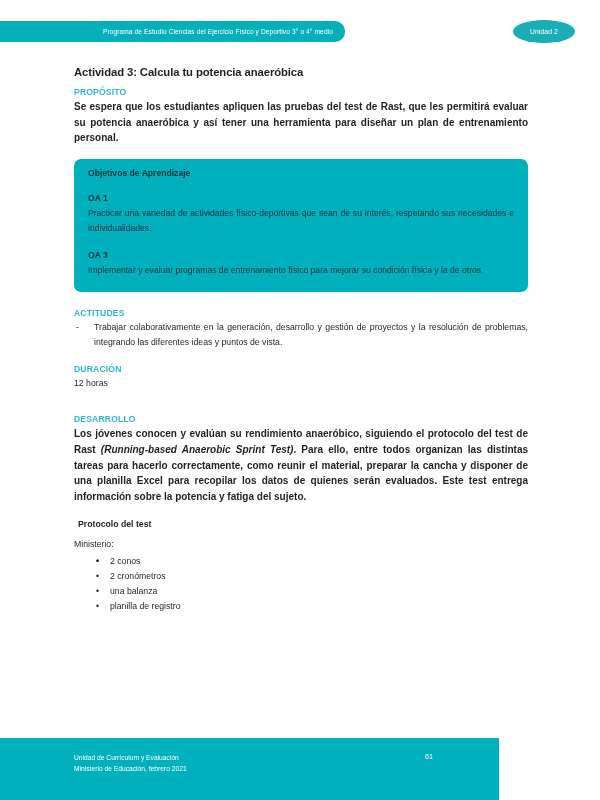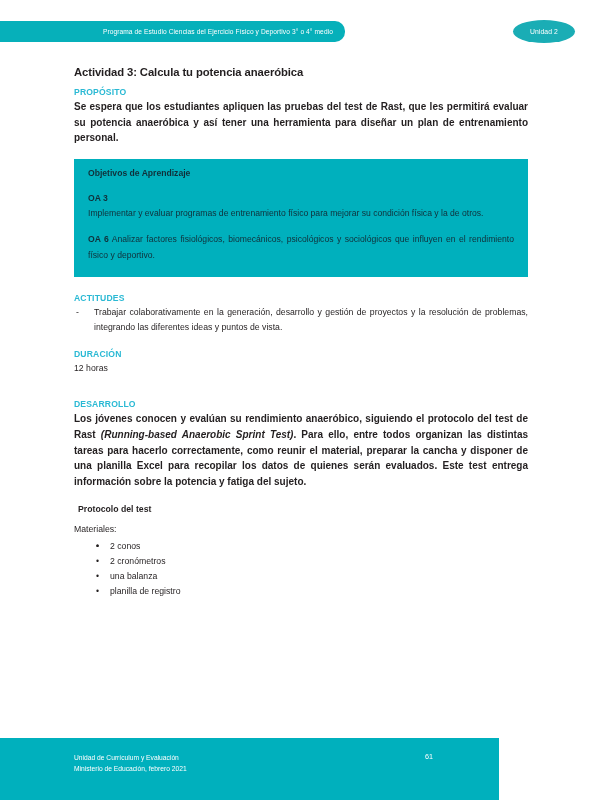--- a/index.html
+++ b/index.html
@@ -96,20 +96,21 @@
     font-weight: bold;
   }
 
   
   .oa-box {
     background: #00b0bd;
     margin-top: 13px;
     padding: 9px 14px 13px 14px;
     box-sizing: border-box;
     width: 454px;
+    border-radius: 7px;
   }
   .oa-box-title {
     font-size: 8.6px;
     font-weight: bold;
     color: #10303a;
     margin: 0 0 13px 0;
   }
   .oa-code {
     font-size: 8.6px;
     font-weight: bold;
@@ -238,29 +239,30 @@
   <h1 class="activity-title">Actividad 3: Calcula tu potencia anaeróbica</h1>
 
   <div>
     <div class="section-label">PROPÓSITO</div>
     <p class="body-text">Se espera que los estudiantes apliquen las pruebas del test de Rast, que les permitirá evaluar su potencia anaeróbica y así tener una herramienta para diseñar un plan de entrenamiento personal.</p>
   </div>
 
   <div class="oa-box">
     <div class="oa-box-title">Objetivos de Aprendizaje</div>
 
+    <div class="oa-block">
+      <div class="oa-code">OA 1</div>
+      <p class="oa-text">Practicar una variedad de actividades físico-deportivas que sean de su interés, respetando sus necesidades e individualidades.</p>
+    </div>
 
     <div class="oa-block">
       <div class="oa-code">OA 3</div>
       <p class="oa-text">Implementar y evaluar programas de entrenamiento físico para mejorar su condición física y la de otros.</p>
     </div>
 
-    <div class="oa-block">
-      <p class="oa-text"><span class="oa-inline-code">OA 6</span> <span>Analizar factores fisiológicos, biomecánicos, psicológicos y sociológicos que influyen en el rendimiento físico y deportivo.</span></p>
-    </div>
   </div>
 
   <div class="block-gap-lg">
     <div class="section-label">ACTITUDES</div>
     <ul class="dash-list">
       <li class="dash-item">
         <span class="dash-marker">-</span>
         <span>Trabajar colaborativamente en la generación, desarrollo y gestión de proyectos y la resolución de problemas, integrando las diferentes ideas y puntos de vista.</span>
       </li>
     </ul>
@@ -271,21 +273,21 @@
     <p class="plain-line">12 horas</p>
   </div>
 
   <div class="block-gap-xl">
     <div class="section-label">DESARROLLO</div>
     <p class="body-text"><span>Los jóvenes conocen y evalúan su rendimiento anaeróbico, siguiendo el protocolo del test de Rast </span><span class="italic">(Running-based Anaerobic Sprint Test)</span><span>. Para ello, entre todos organizan las distintas tareas para hacerlo correctamente, como reunir el material, preparar la cancha y disponer de una planilla Excel para recopilar los datos de quienes serán evaluados. Este test entrega información sobre la potencia y fatiga del sujeto.</span></p>
   </div>
 
   <div class="block-gap-md">
     <p class="sub-heading">Protocolo del test</p>
-    <p class="plain-line">Materiales:</p>
+    <p class="plain-line">Ministerio:</p>
     <ul class="bullet-list">
       <li class="bullet-item">
         <span class="bullet-dot">•</span>
       </li>
       <li class="bullet-item">
         <span class="bullet-dot">•</span>
         <span>2 conos</span>
       </li>
       <li class="bullet-item">
         <span class="bullet-dot">•</span>

